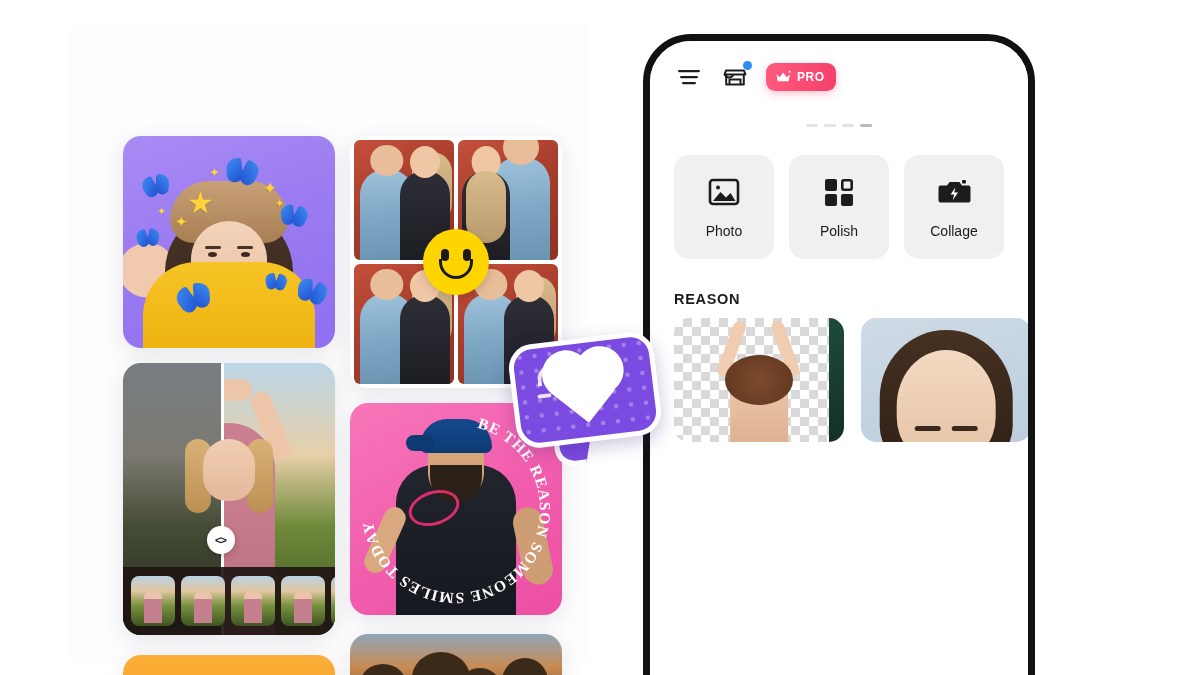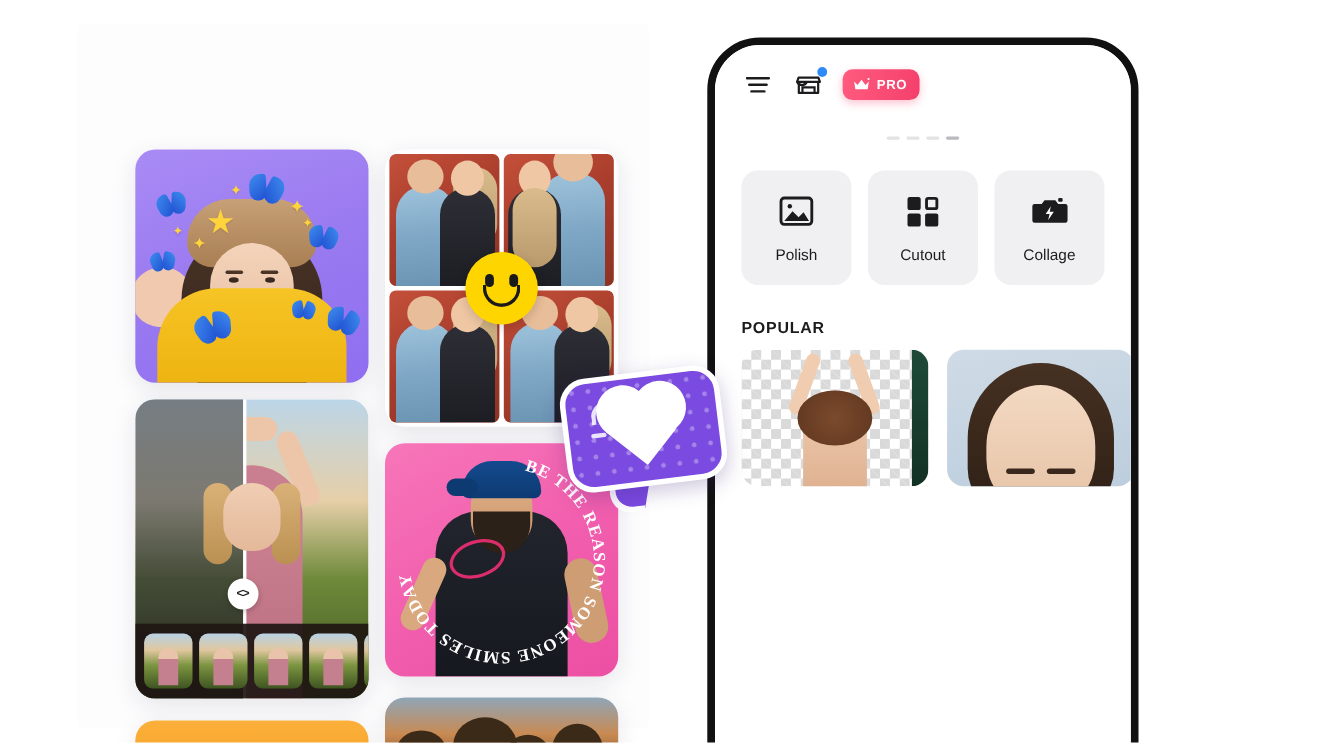--- a/index.html
+++ b/index.html
@@ -441,43 +441,43 @@
         <span class="dash on"></span>
       </div>
 
       <div class="actions">
         <div class="act">
           <svg width="34" height="34" viewBox="0 0 34 34">
             <rect x="3" y="5" width="28" height="24" rx="3" fill="none" stroke="#1c1c1e" stroke-width="2.6"></rect>
             <circle cx="11" cy="12.5" r="2" fill="#1c1c1e"></circle>
             <path d="M6 26 L13.5 17 L19 22.5 L23.5 18 L28.5 26 Z" fill="#1c1c1e"></path>
           </svg>
-          <span class="act-label">Polish</span>
+          <span class="act-label">Photo</span>
         </div>
         <div class="act">
           <svg width="34" height="34" viewBox="0 0 34 34">
             <rect x="3" y="4" width="12" height="12" rx="2" fill="#1c1c1e"></rect>
             <rect x="20.3" y="5.3" width="9.4" height="9.4" rx="1.6" fill="none" stroke="#1c1c1e" stroke-width="2.6"></rect>
             <rect x="3" y="19" width="12" height="12" rx="2" fill="#1c1c1e"></rect>
             <rect x="19" y="19" width="12" height="12" rx="2" fill="#1c1c1e"></rect>
           </svg>
-          <span class="act-label">Cutout</span>
+          <span class="act-label">Polish</span>
         </div>
         <div class="act">
           <svg width="34" height="34" viewBox="0 0 34 34">
             <path d="M3 10.5 h6.5 l2.6-3.4 h9.8 l2.6 3.4 H31 a2 2 0 0 1 2 2 v13 a2 2 0 0 1 -2 2 H3 a2 2 0 0 1 -2 -2 v-13 a2 2 0 0 1 2 -2 z" fill="#1c1c1e" transform="translate(0.5,0)"></path>
             <rect x="25" y="5" width="4" height="3.4" rx="1" fill="#1c1c1e"></rect>
             <path d="M18.3 12.5 L13.6 19.6 h3.6 l-1.4 5.6 l5.2 -7.6 h-3.7 z" fill="#ffffff"></path>
           </svg>
           <span class="act-label">Collage</span>
         </div>
       </div>
 
       <div class="popular-wrap">
-        <div class="sec-title" style="padding:0">POPULAR</div>
+        <div class="sec-title" style="padding:0">REASON</div>
         <div class="pop-row">
           <div class="pop-card pop-1">
             <div class="p1-arm l"></div>
             <div class="p1-arm r"></div>
             <div class="p1-body"></div>
             <div class="p1-hair"></div>
             <div class="pop-1-edge"></div>
           </div>
           <div class="pop-card pop-2">
             <div class="p2-hair"></div>

